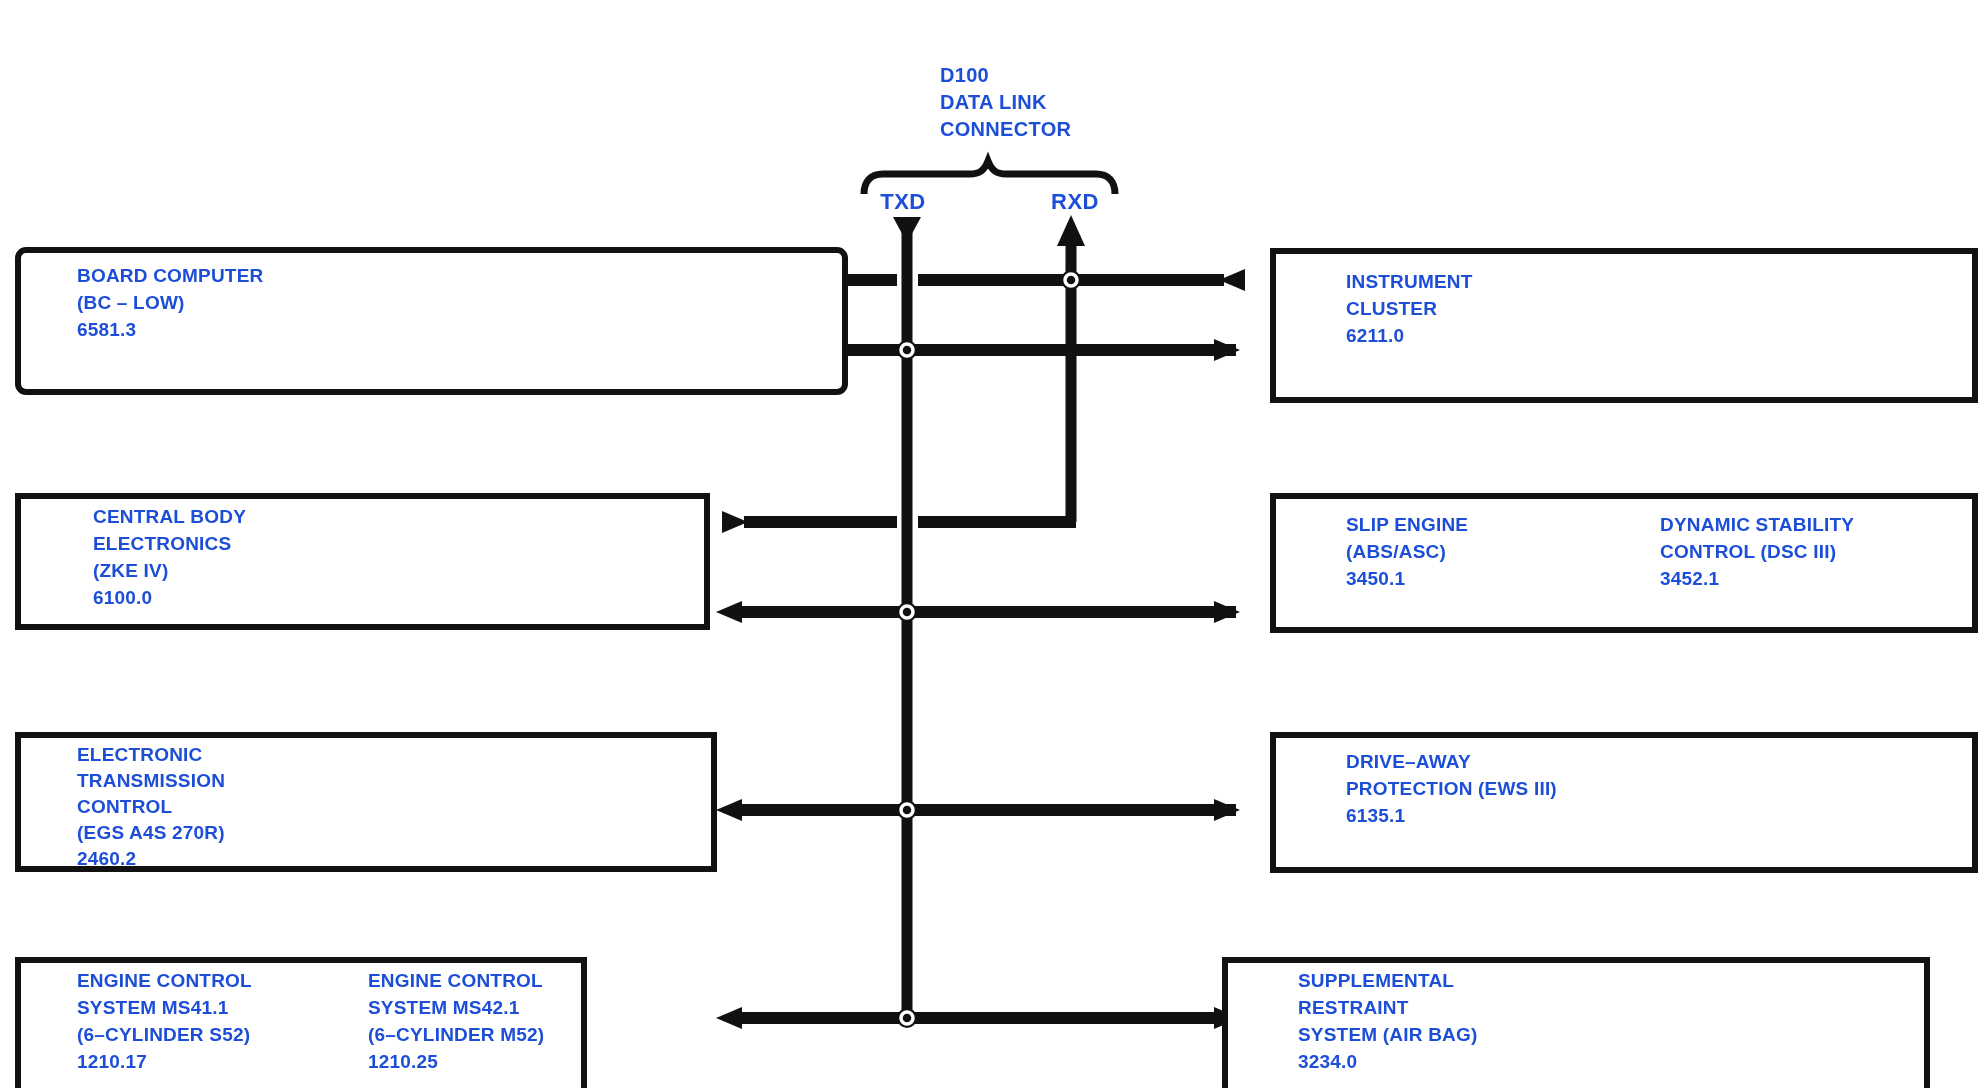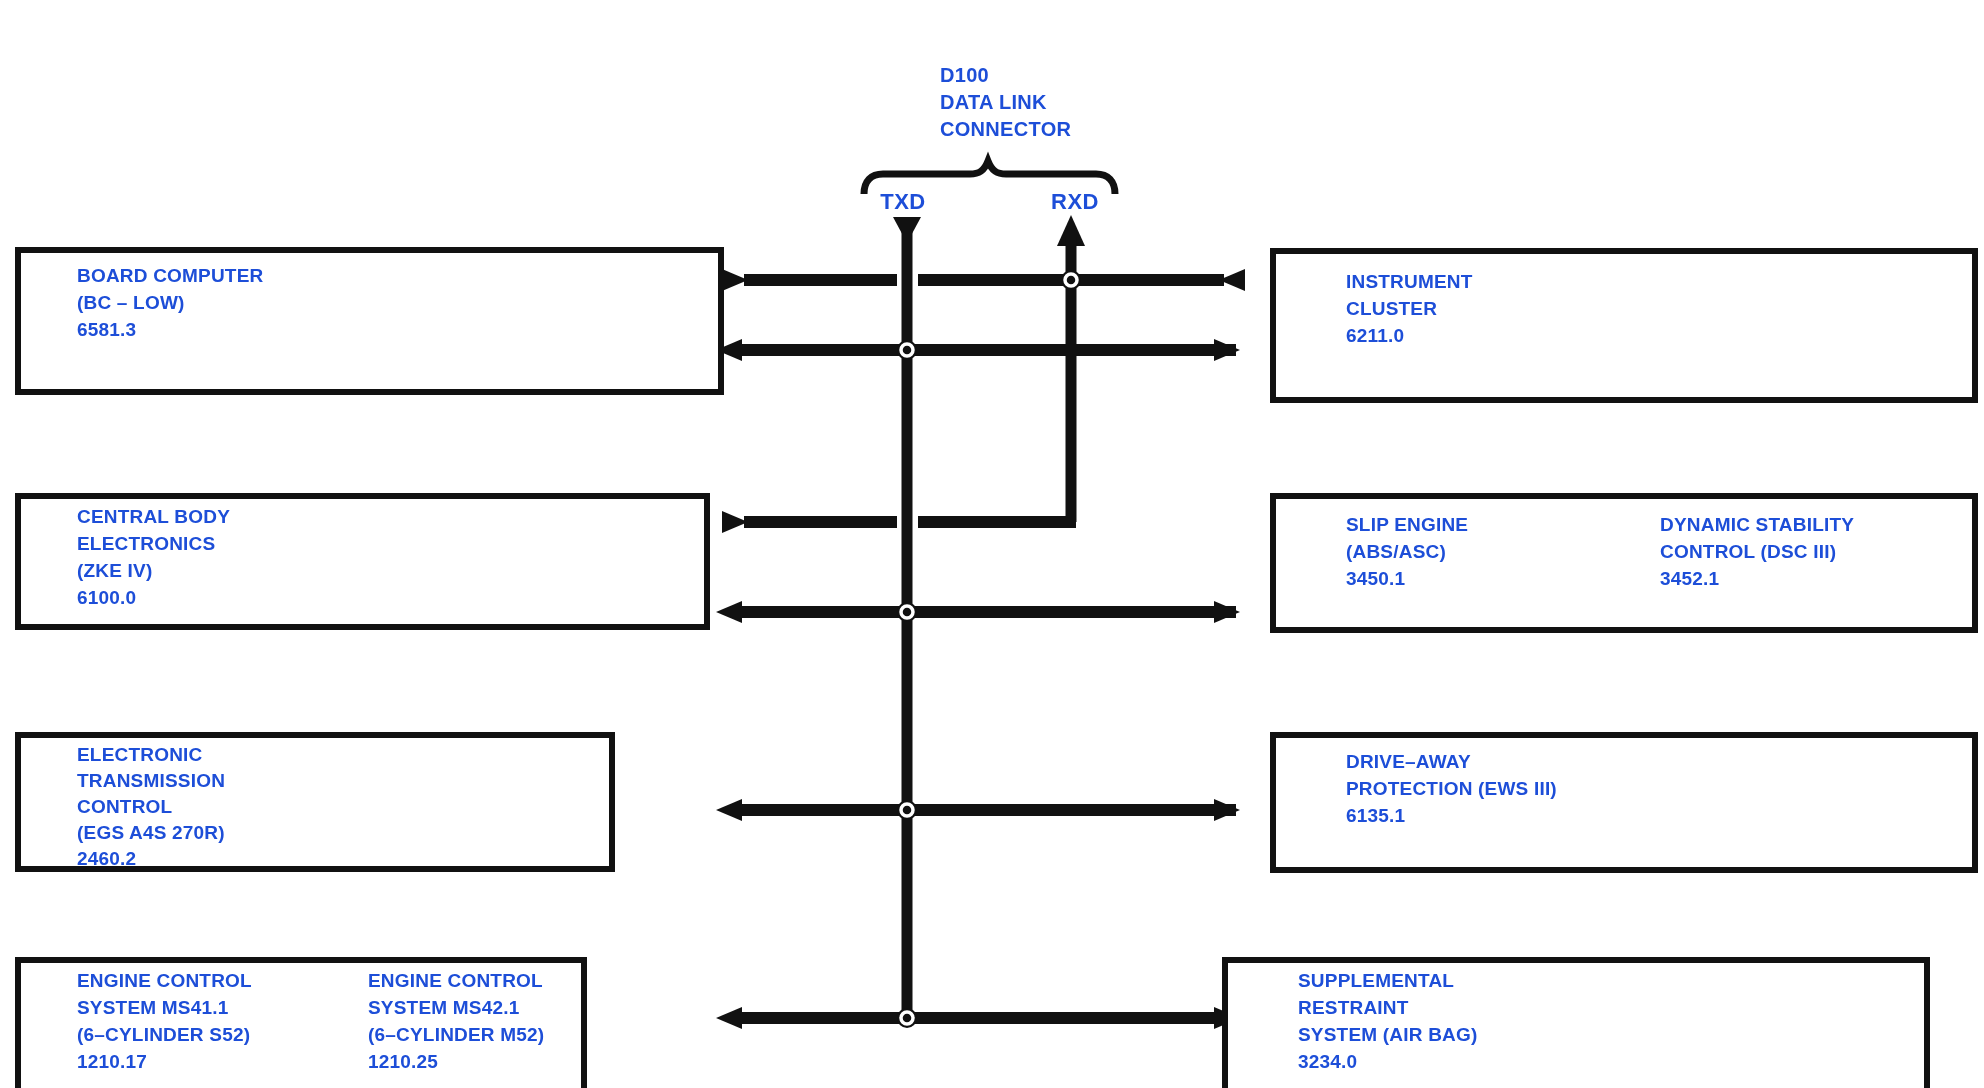--- a/index.html
+++ b/index.html
@@ -125,38 +125,38 @@
         <circle cx="907" cy="770" r="10" fill="#111"></circle>
         <circle cx="907" cy="770" r="6" fill="none" stroke="#fff" stroke-width="3.5"></circle>
       </g>
       <g>
         <circle cx="907" cy="978" r="10" fill="#111"></circle>
         <circle cx="907" cy="978" r="6" fill="none" stroke="#fff" stroke-width="3.5"></circle>
       </g>
     </g>
   </svg>
 
-  <div class="box" style="left:15px;top:207px;width:709px;height:148px;">
+  <div class="box" style="left:15px;top:207px;width:833px;height:148px;border-radius:11px;">
     <div class="txt" style="left:56px;top:9px;">
       <div>BOARD COMPUTER</div>
       <div>(BC – LOW)</div>
       <div>6581.3</div>
     </div>
   </div>
 
   <div class="box" style="left:15px;top:453px;width:695px;height:137px;">
-    <div class="txt" style="left:56px;top:4px;">
+    <div class="txt" style="left:72px;top:4px;">
       <div>CENTRAL BODY</div>
       <div>ELECTRONICS</div>
       <div>(ZKE IV)</div>
       <div>6100.0</div>
     </div>
   </div>
 
-  <div class="box" style="left:15px;top:692px;width:600px;height:140px;">
+  <div class="box" style="left:15px;top:692px;width:702px;height:140px;">
     <div class="txt" style="left:56px;top:4px;line-height:26px;">
       <div>ELECTRONIC</div>
       <div>TRANSMISSION</div>
       <div>CONTROL</div>
       <div>(EGS A4S 270R)</div>
       <div>2460.2</div>
     </div>
   </div>
 
   <div class="box" style="left:15px;top:917px;width:572px;height:148px;">

